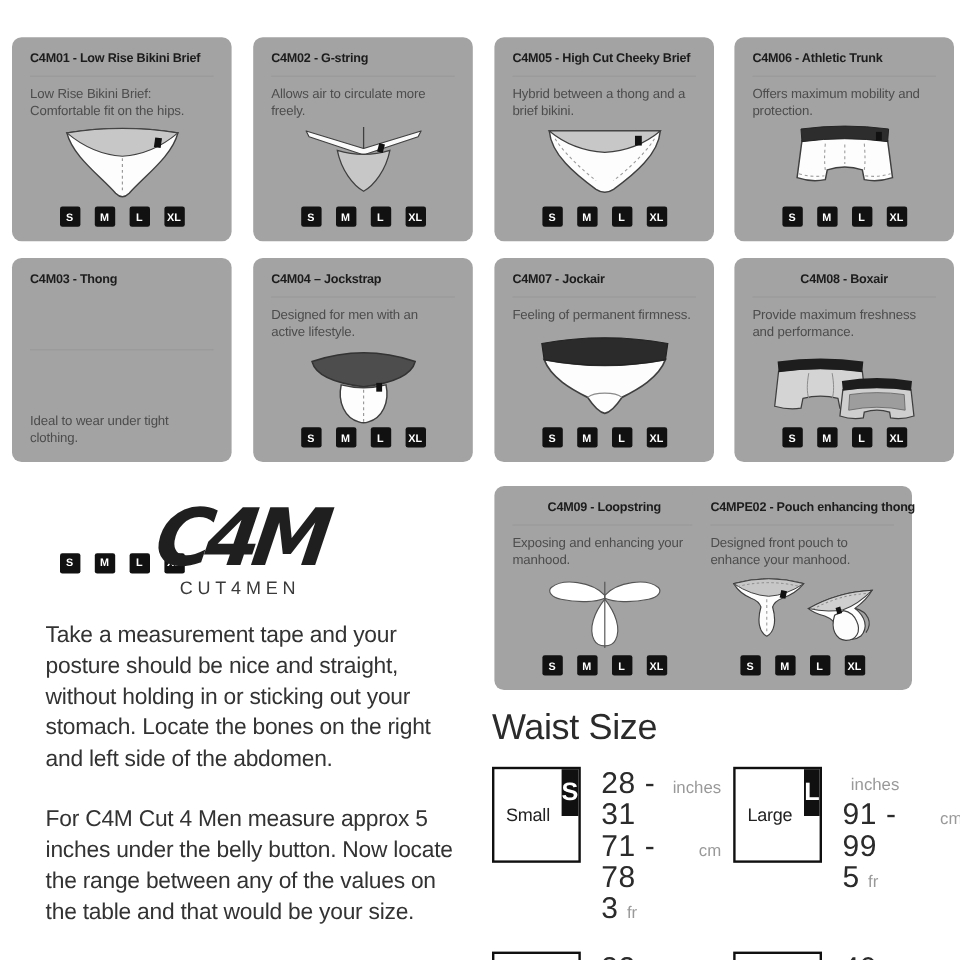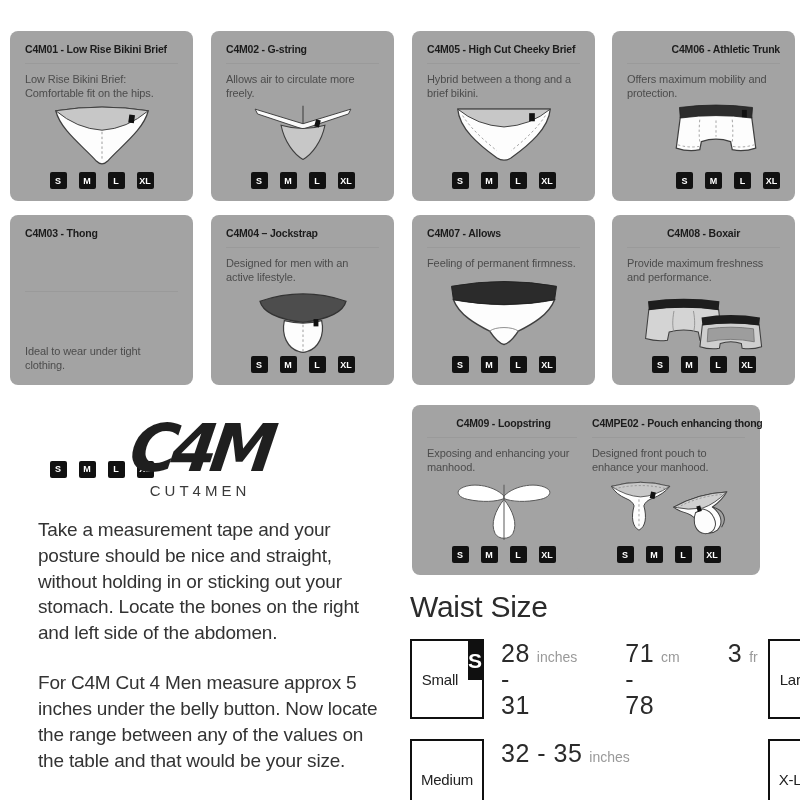--- a/index.html
+++ b/index.html
@@ -66,21 +66,21 @@
   }
   .size-box-label{
     flex:1;display:flex;align-items:center;justify-content:center;
     font-size:15px;color:#222222;letter-spacing:-0.2px;
   }
   .size-box-letter{
     height:39px;background:#101010;color:#ffffff;
     display:flex;align-items:center;justify-content:center;
     font-size:21px;font-weight:bold;
   }
-  .waist-values{display:flex;flex-direction:row;justify-content:flex-start;padding-top:1px;gap:48px;}
+  .waist-values{display:flex;flex-direction:column;justify-content:flex-start;padding-top:1px;}
   .value-line{display:flex;align-items:baseline;line-height:26px;}
   .value-num{
     font-size:25px;font-weight:300;color:#2b2b2b;letter-spacing:0.5px;
   }
   .value-unit{
     font-size:14px;color:#999999;margin-left:7px;font-weight:400;
   }
 </style>
 </head>
 <body>
@@ -140,21 +140,21 @@
         </svg>
       </div>
     <div class="badges">
         <span class="badge">S</span>
         <span class="badge">M</span>
         <span class="badge">L</span>
         <span class="badge">XL</span>
       </div>
   </div>
 
-  <div class="card" style="left: 612px; top: 31px; align-items: flex-end;">
+  <div class="card" style="left: 612px; top: 31px;">
     <div class="card-title">C4M06 - Athletic Trunk</div>
     <hr class="card-divider">
     <div class="card-desc">Offers maximum mobility and protection.</div>
     <div class="card-illustration">
         <svg width="128" height="84" viewBox="0 0 130 88">
  <path d="M21,20 Q65,14 109,20 L114,58 Q99,63 85,60 L83,50 Q65,44 47,50 L45,60 Q31,63 16,58 Z" fill="#fdfdfd" stroke="#3f3f3f" stroke-width="1.5"></path>
  <path d="M20,8 Q65,2 110,8 L109,21 Q65,15 21,21 Z" fill="#2d2d2d" stroke="#222" stroke-width="1"></path>
  <path d="M45,23 C44,34 44,44 45,50" fill="none" stroke="#9a9a9a" stroke-width="1.1" stroke-dasharray="3,3"></path>
  <path d="M85,23 C86,34 86,44 85,50" fill="none" stroke="#9a9a9a" stroke-width="1.1" stroke-dasharray="3,3"></path>
  <line x1="65" y1="24" x2="65" y2="44" stroke="#9a9a9a" stroke-width="1.1" stroke-dasharray="3,3"></line>
@@ -205,21 +205,21 @@
       </div>
     <div class="badges">
         <span class="badge">S</span>
         <span class="badge">M</span>
         <span class="badge">L</span>
         <span class="badge">XL</span>
       </div>
   </div>
 
   <div class="card" style="left: 412px; top: 215px;">
-    <div class="card-title">C4M07 - Allows</div>
+    <div class="card-title">C4M07 - Jockair</div>
     <hr class="card-divider">
     <div class="card-desc">Feeling of permanent firmness.</div>
     <div class="card-illustration">
         <svg width="128" height="84" viewBox="0 0 130 88">
  <path d="M12,30 Q65,40 118,30 C112,46 94,56 80,63 C74,72 70,76 65,77 C60,76 56,72 50,63 C36,56 18,46 12,30 Z" fill="#fdfdfd" stroke="#3f3f3f" stroke-width="1.5"></path>
  <path d="M10,16 Q65,6 120,16 L118,30 Q65,40 12,30 Z" fill="#2b2b2b" stroke="#222" stroke-width="1"></path>
  <path d="M50,63 C56,58 74,58 80,63" fill="none" stroke="#8a8a8a" stroke-width="1"></path>
         </svg>
       </div>
     <div class="badges">

